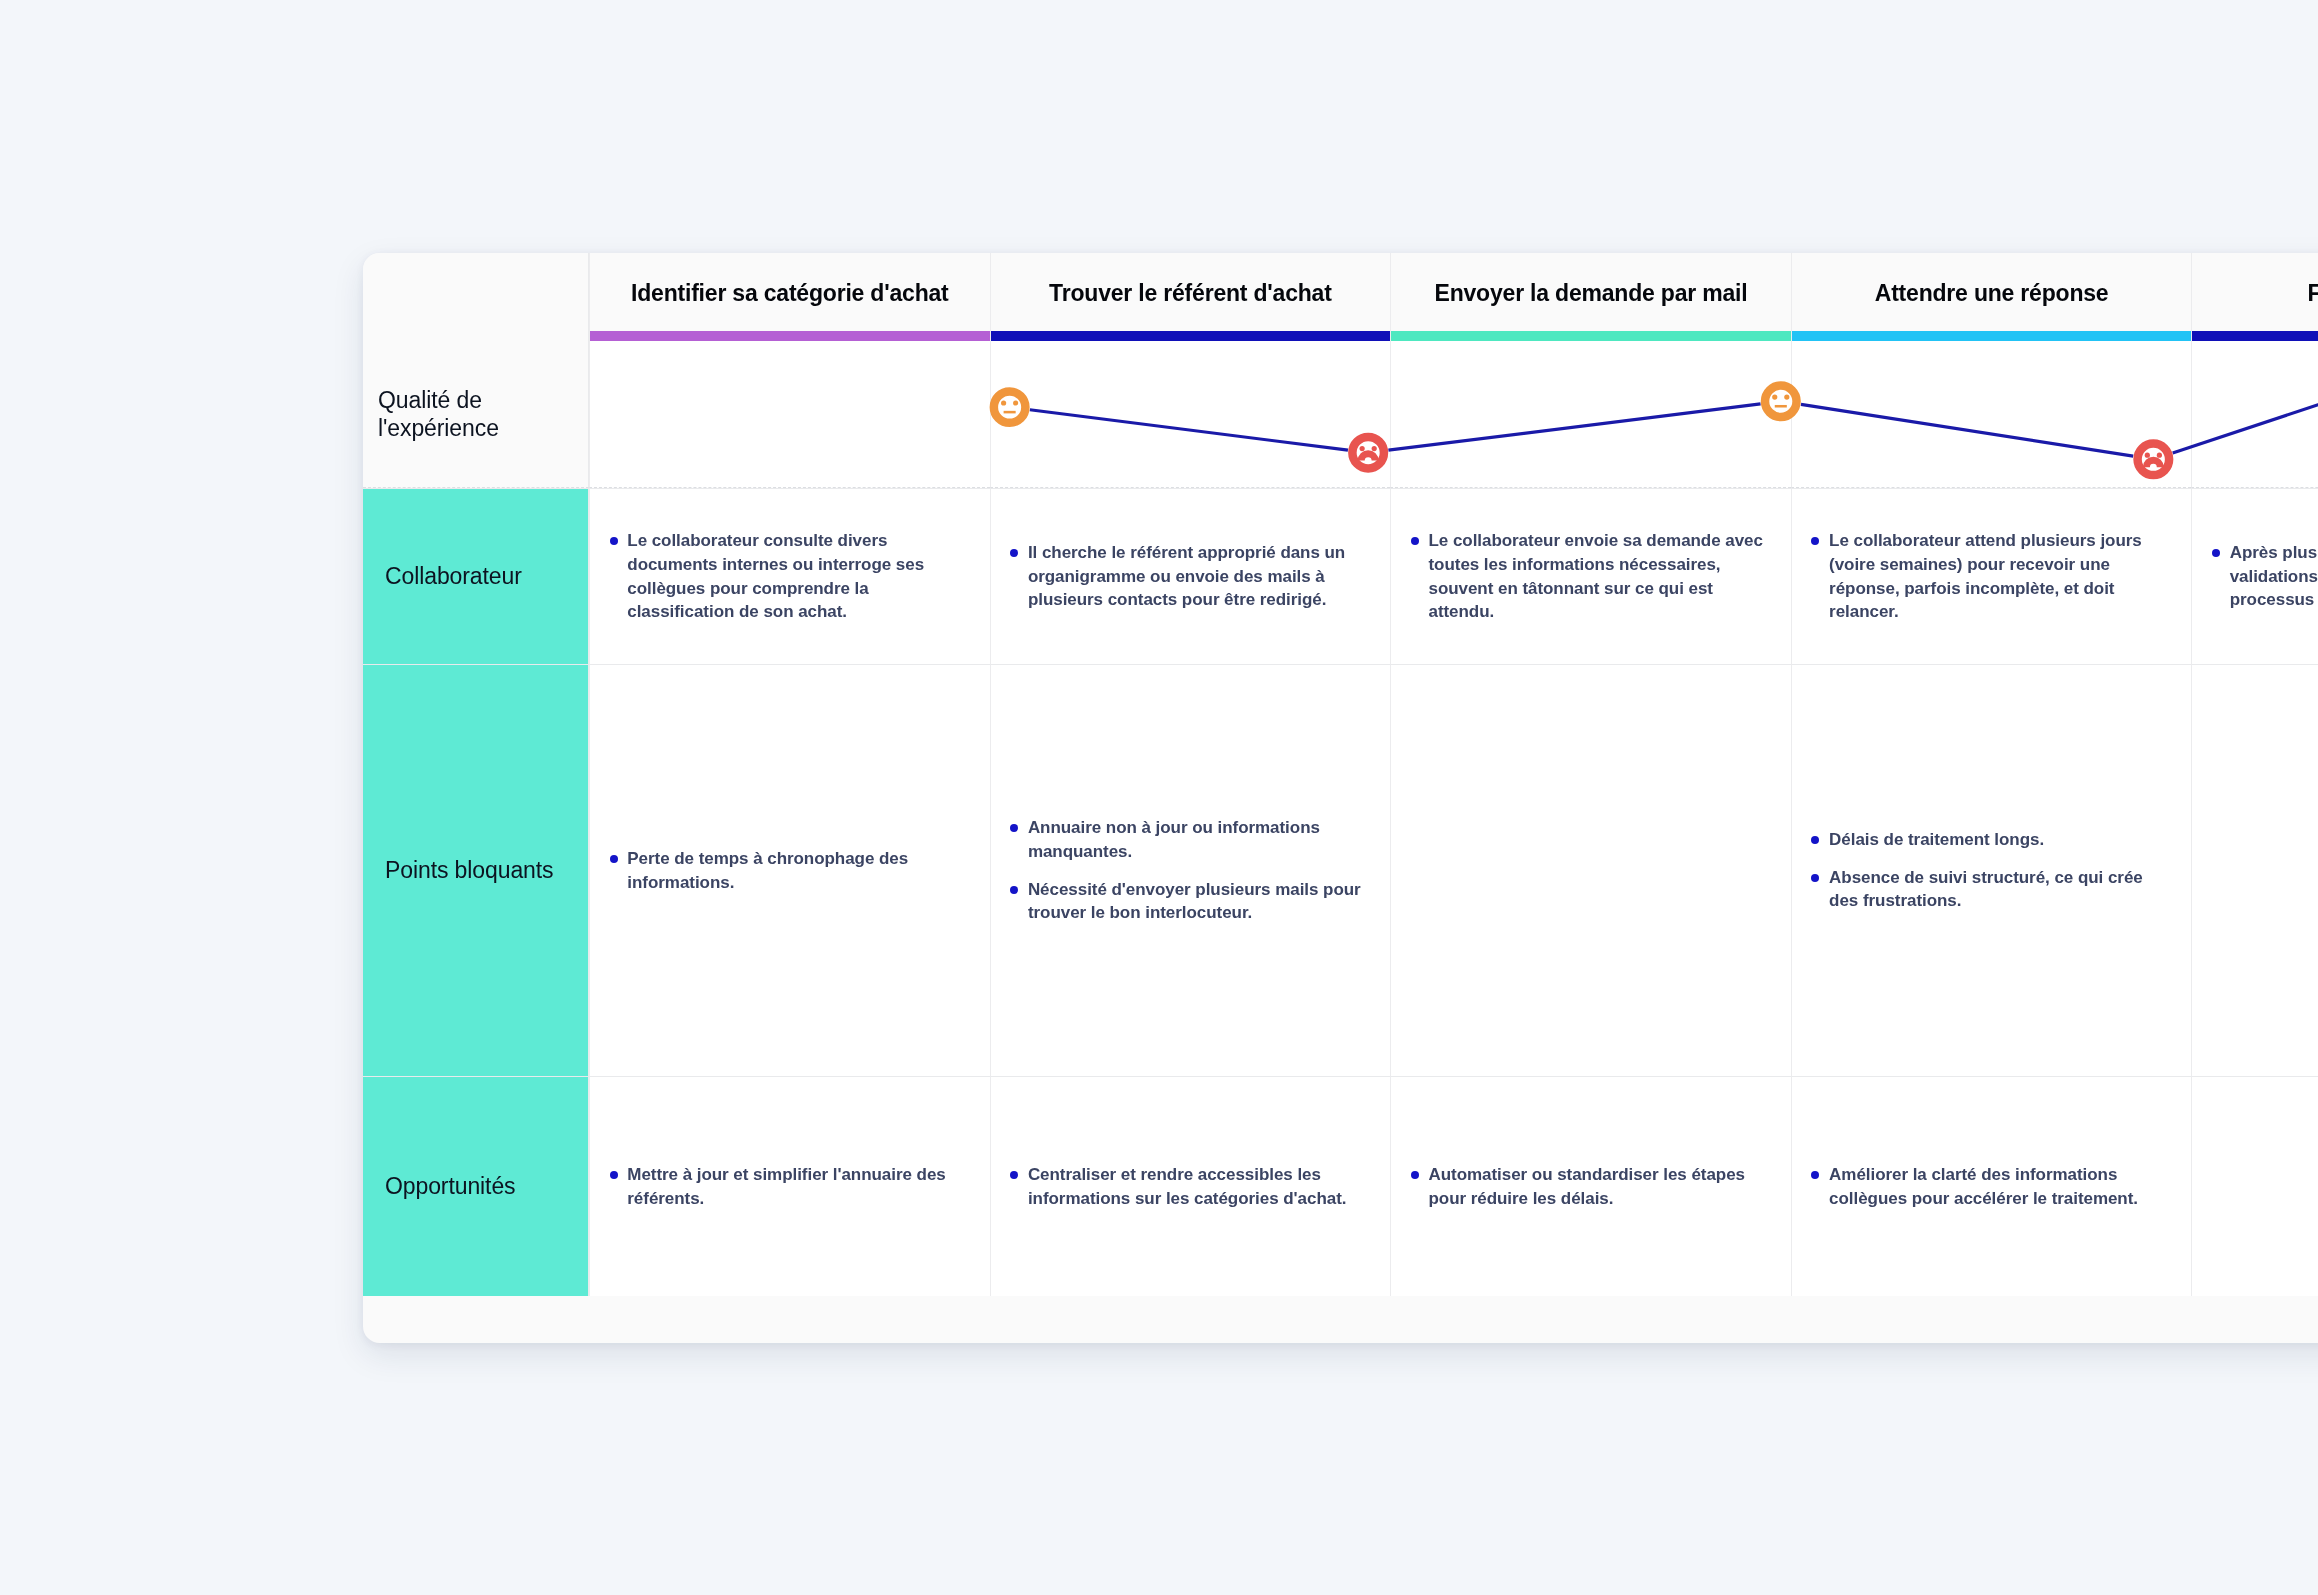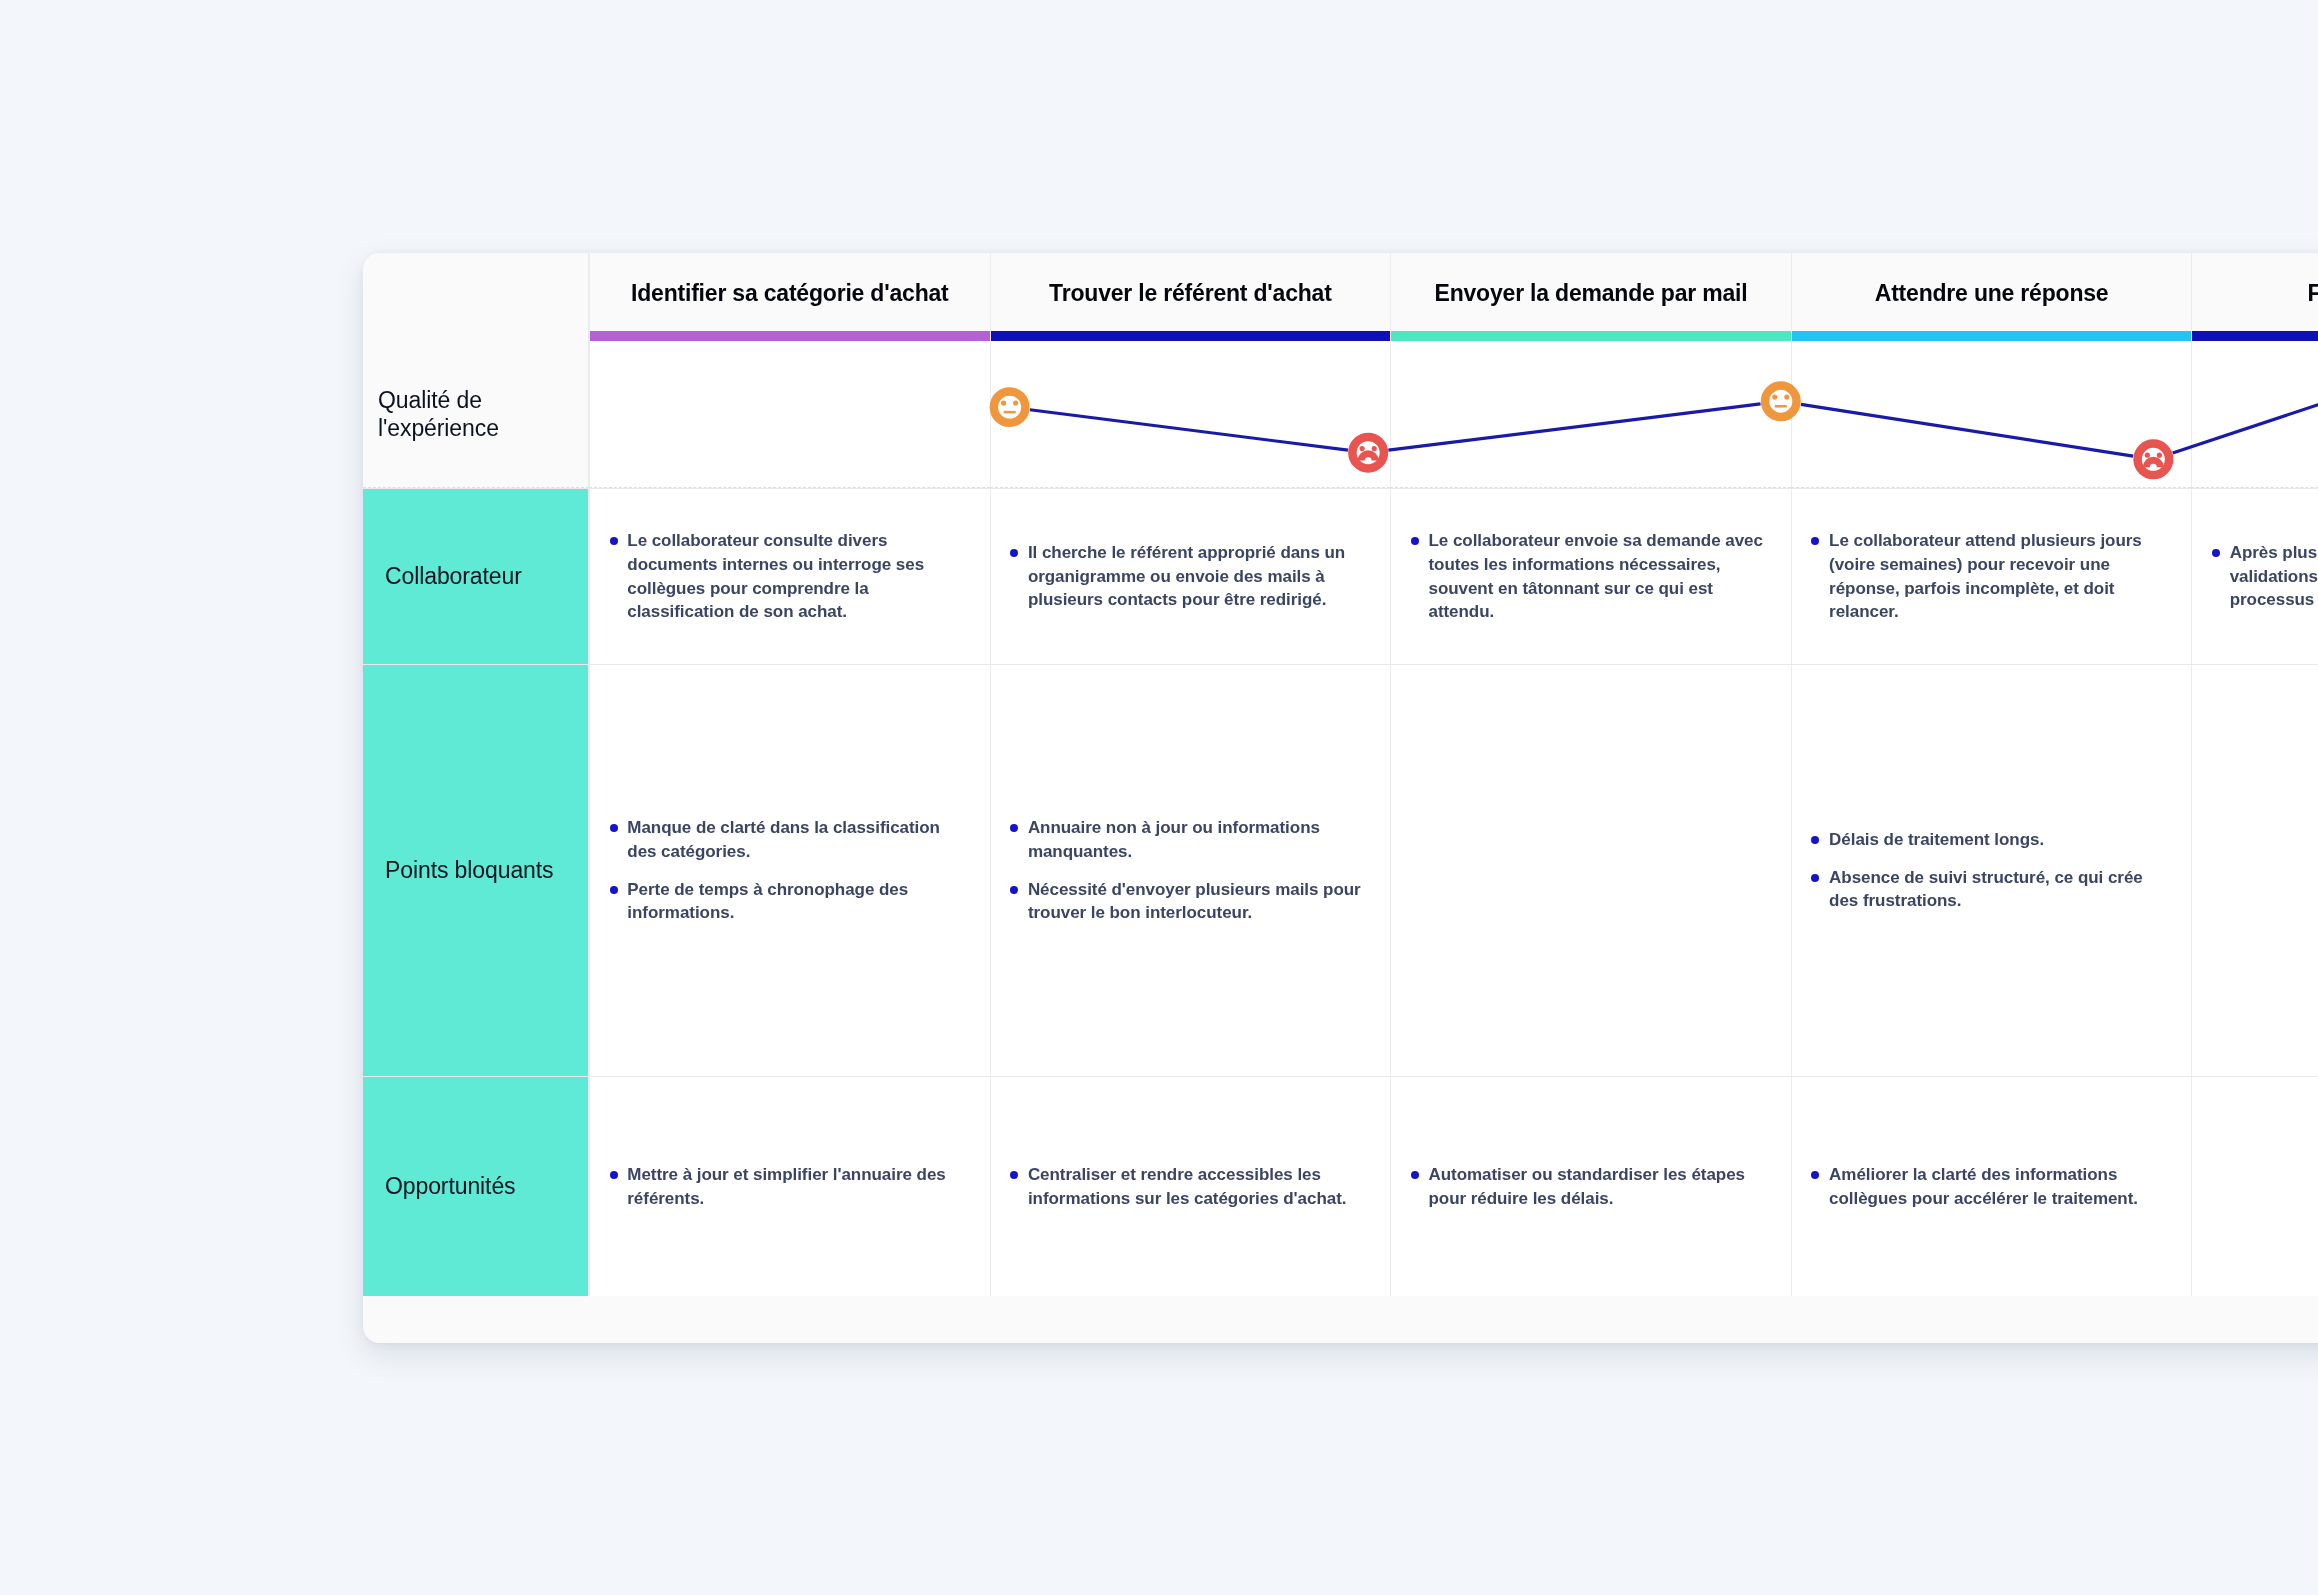--- a/index.html
+++ b/index.html
@@ -170,21 +170,20 @@
         <ul class="bullets">
           <li>Après plusieurs échanges, il obtient les validations nécessaires, mais le processus reste chronophage.</li>
         </ul>
       </div>
 
       <div class="labelcell with-top">
         <span class="rowlabel">Points bloquants</span>
       </div>
       <div class="content">
         <ul class="bullets">
-          <li>Manque de clarté dans la classification des catégories.</li>
           <li>Perte de temps à chronophage des informations.</li>
         </ul>
       </div>
       <div class="content">
         <ul class="bullets">
           <li>Annuaire non à jour ou informations manquantes.</li>
           <li>Nécessité d'envoyer plusieurs mails pour trouver le bon interlocuteur.</li>
         </ul>
       </div>
       <div class="content"></div>

